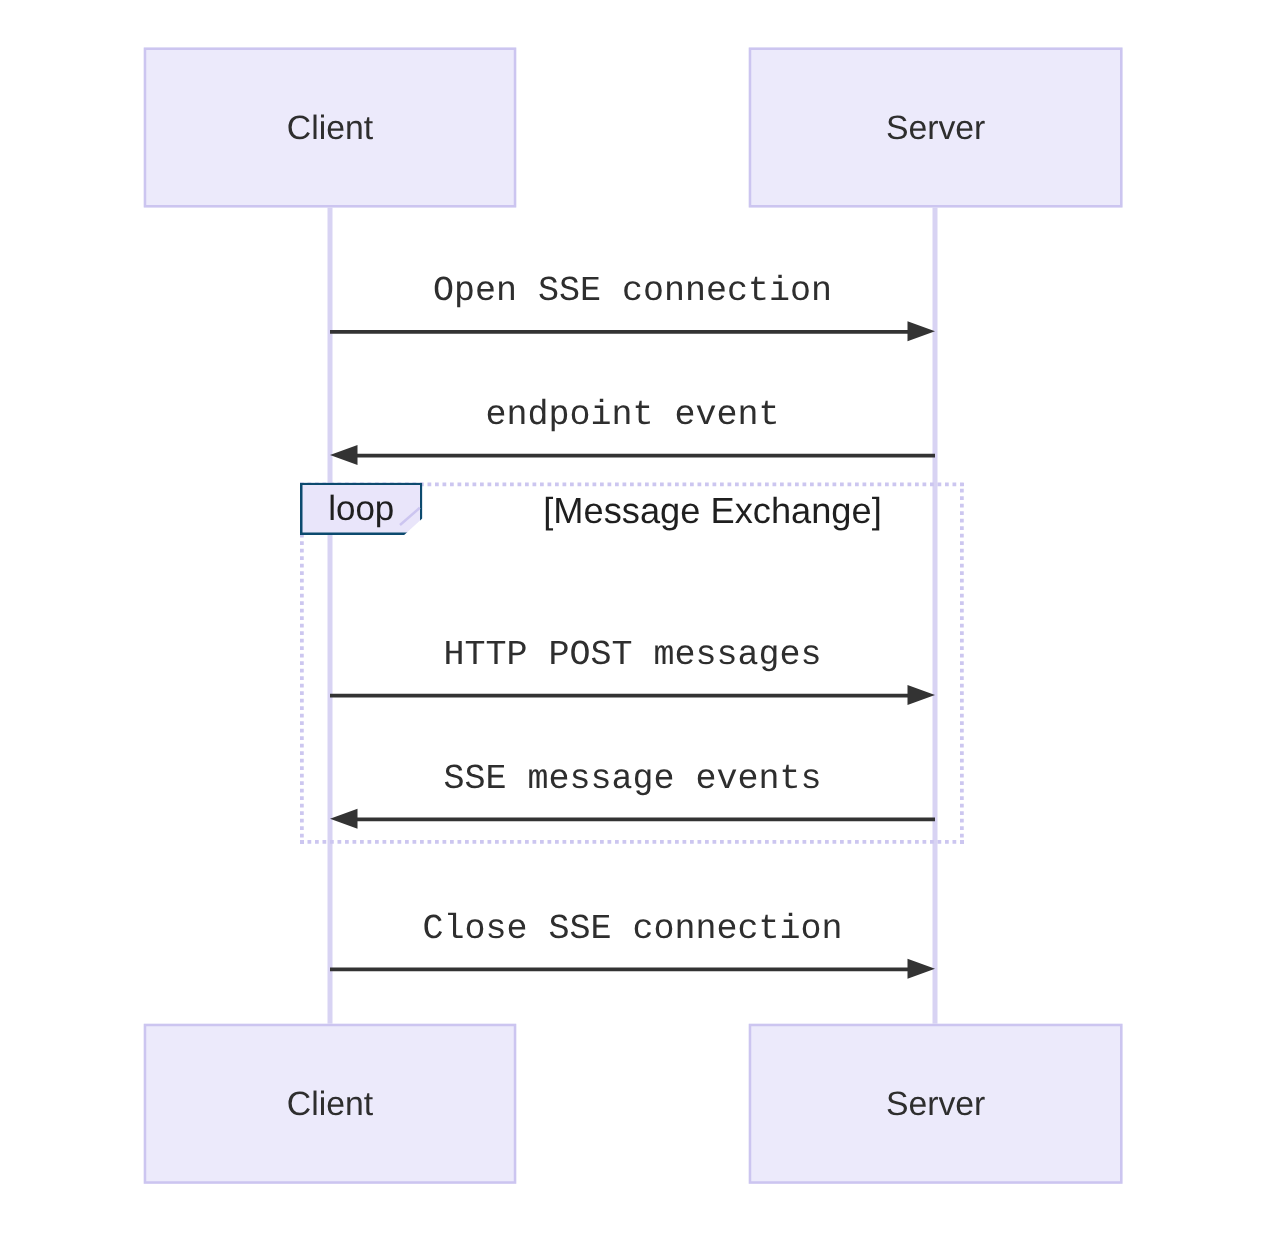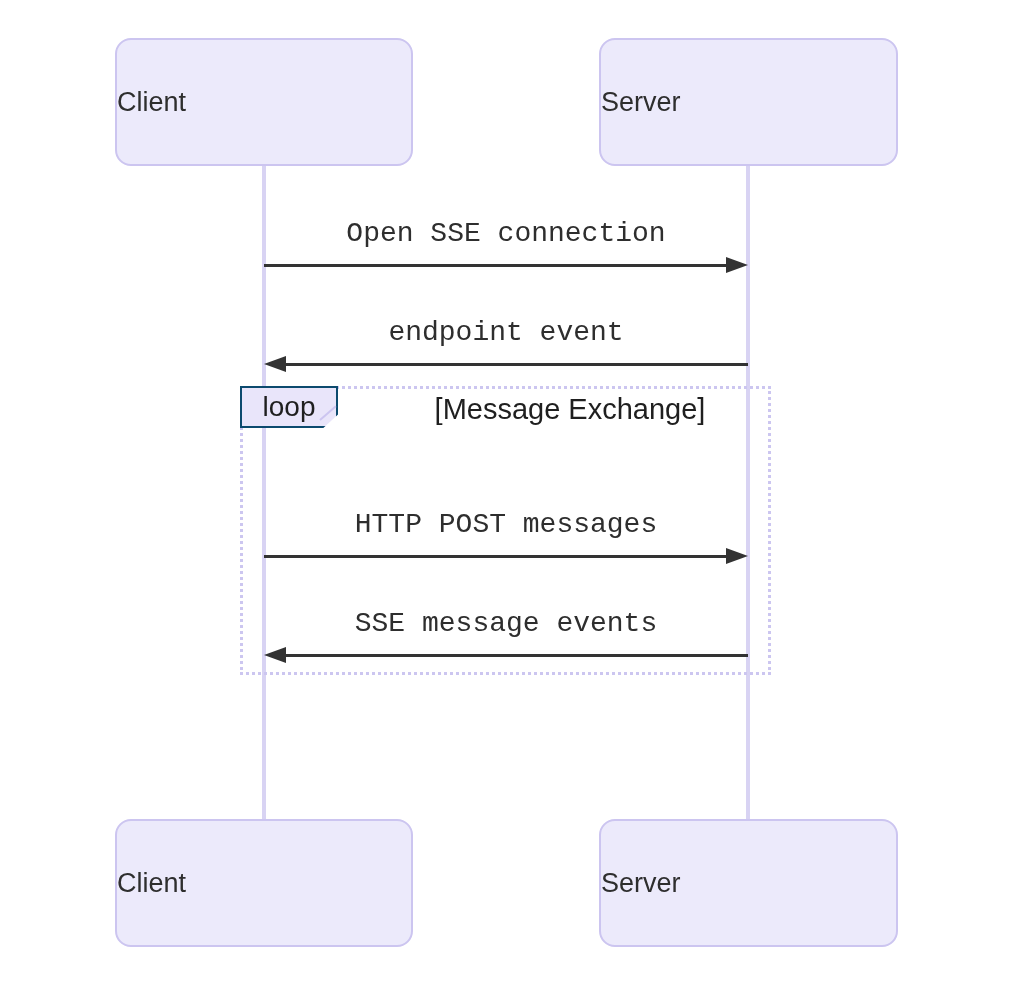--- a/index.html
+++ b/index.html
@@ -14,24 +14,24 @@
     overflow: hidden;
   }
 
   
   .actor {
     position: absolute;
     width: 298px;
     height: 128px;
     background: #ECEAFB;
     border: 2px solid #CCC5F0;
-    border-radius: 16px;
+    border-radius: 0;
     display: flex;
     align-items: center;
-    justify-content: flex-start;
+    justify-content: center;
     font-size: 27px;
     color: #2e2e2e;
     z-index: 3;
   }
   .actor.client-top    { left: 115px; top: 38px; }
   .actor.server-top    { left: 599px; top: 38px; width: 299px; }
   .actor.client-bottom { left: 115px; top: 819px; }
   .actor.server-bottom { left: 599px; top: 819px; width: 299px; }
 
   
@@ -195,20 +195,27 @@
   </div>
 
   <div class="msg msg-4">
     <div class="msg-label">SSE message events</div>
     <div class="arrow left">
       <div class="shaft"></div>
       <div class="head"></div>
     </div>
   </div>
 
+  <div class="msg msg-5">
+    <div class="msg-label">Close SSE connection</div>
+    <div class="arrow right">
+      <div class="shaft"></div>
+      <div class="head"></div>
+    </div>
+  </div>
 
   <div class="actor client-bottom">
     <span>Client</span>
   </div>
   <div class="actor server-bottom">
     <span>Server</span>
   </div>
 
 </div>
 

